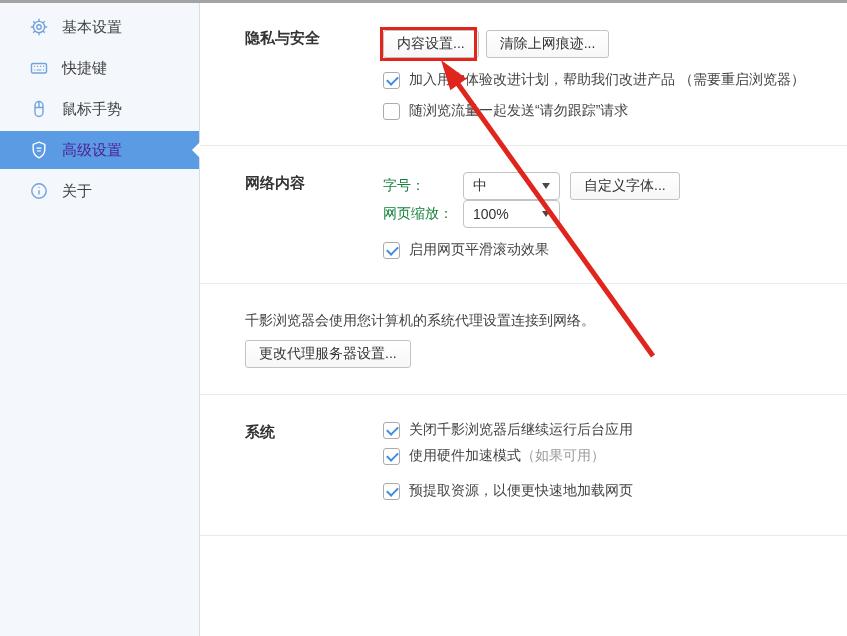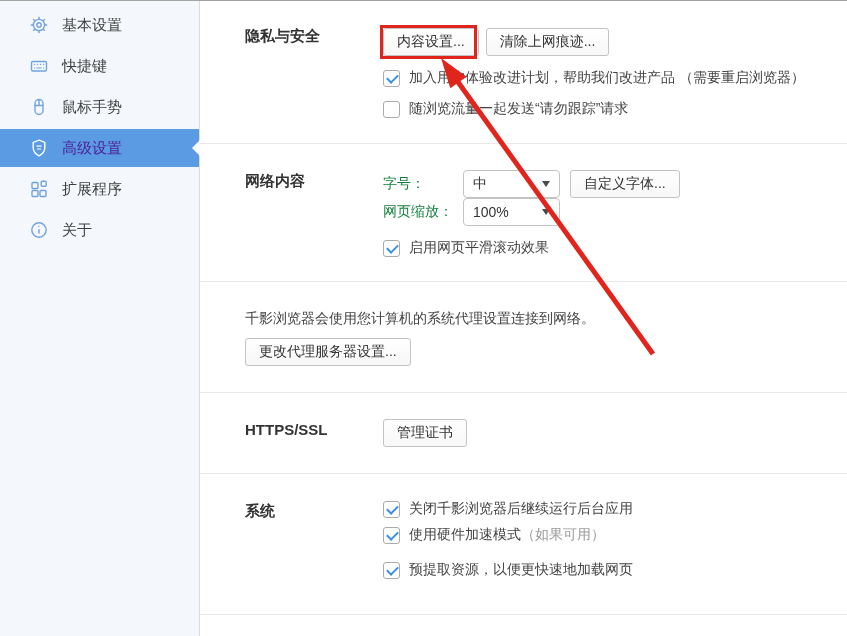--- a/index.html
+++ b/index.html
@@ -1,18 +1,18 @@
 <!DOCTYPE html>
 <html><head>
 <meta charset="utf-8">
 <style>
   * { margin:0; padding:0; box-sizing:border-box; }
   html,body { width:847px; height:636px; overflow:hidden; }
   body { font-family:"Liberation Sans","DejaVu Sans",sans-serif; background:#fff; color:#404040; }
-  .app { position:relative; width:847px; height:636px; display:flex; border-top:1px solid #a3a3a3; }
+  .app { position:relative; width:847px; height:636px; display:flex; border-top:3px solid #a3a3a3; }
 
   
   .sidebar { width:200px; height:100%; background:#f4f8fc; border-right:1px solid #dcdcdc; padding-top:2px; flex:none; }
   .side-item { position:relative; height:38px; margin-top:3px; display:flex; align-items:center; padding-left:29px; cursor:pointer; color:#3f3f3f; font-size:15px; }
   .side-item .icon { width:20px; height:20px; margin-right:13px; color:#71a3dc; display:inline-flex; }
   .side-item .icon svg { width:20px; height:20px; }
   .side-item.active { background:#5b9be4; color:#4c1d95; }
   .side-item.active .icon { color:#fff; }
   .side-item.active::after { content:""; position:absolute; right:-1px; top:50%; transform:translateY(-50%);
       border-top:8px solid transparent; border-bottom:8px solid transparent; border-right:8px solid #fff; }
@@ -98,31 +98,20 @@
     <div class="side-item active">
       <span class="icon">
         <svg viewBox="0 0 20 20" fill="none" stroke="currentColor" stroke-width="1.4">
           <path d="M10 2.2L15.8 4.4V9.6C15.8 13.6 13.4 16.2 10 17.8C6.6 16.2 4.2 13.6 4.2 9.6V4.4Z"></path>
           <path d="M7.5 8.2h5M8 11h4" stroke-width="1.2"></path>
         </svg>
       </span>
       <span>高级设置</span>
     </div>
 
-    <div class="side-item">
-      <span class="icon">
-        <svg viewBox="0 0 20 20" fill="none" stroke="currentColor" stroke-width="1.4">
-          <rect x="3" y="3.5" width="6" height="6" rx="1"></rect>
-          <rect x="3" y="11.5" width="6" height="6" rx="1"></rect>
-          <rect x="11" y="11.5" width="6" height="6" rx="1"></rect>
-          <rect x="12.2" y="2.3" width="5" height="5" rx="1"></rect>
-        </svg>
-      </span>
-      <span>扩展程序</span>
-    </div>
 
     <div class="side-item">
       <span class="icon">
         <svg viewBox="0 0 20 20" fill="none" stroke="currentColor" stroke-width="1.4">
           <circle cx="10" cy="10" r="7.2"></circle>
           <path d="M10 9.2v4.3"></path>
           <circle cx="10" cy="6.4" r="0.7" fill="currentColor" stroke="none"></circle>
         </svg>
       </span>
       <span>关于</span>
@@ -176,28 +165,20 @@
 
     <section class="section sec-proxy">
       <div class="sec-body">
         <div class="desc">千影浏览器会使用您计算机的系统代理设置连接到网络。</div>
         <div class="row mt10">
           <button class="btn">更改代理服务器设置...</button>
         </div>
       </div>
     </section>
 
-    <section class="section sec-https">
-      <div class="sec-label">HTTPS/SSL</div>
-      <div class="sec-body">
-        <div class="row">
-          <button class="btn">管理证书</button>
-        </div>
-      </div>
-    </section>
 
     <section class="section sec-system">
       <div class="sec-label">系统</div>
       <div class="sec-body">
         <div class="cb-row" style="margin-top:0;">
           <span class="checkbox checked"></span>
           <span>关闭千影浏览器后继续运行后台应用</span>
         </div>
         <div class="cb-row tight">
           <span class="checkbox checked"></span>

